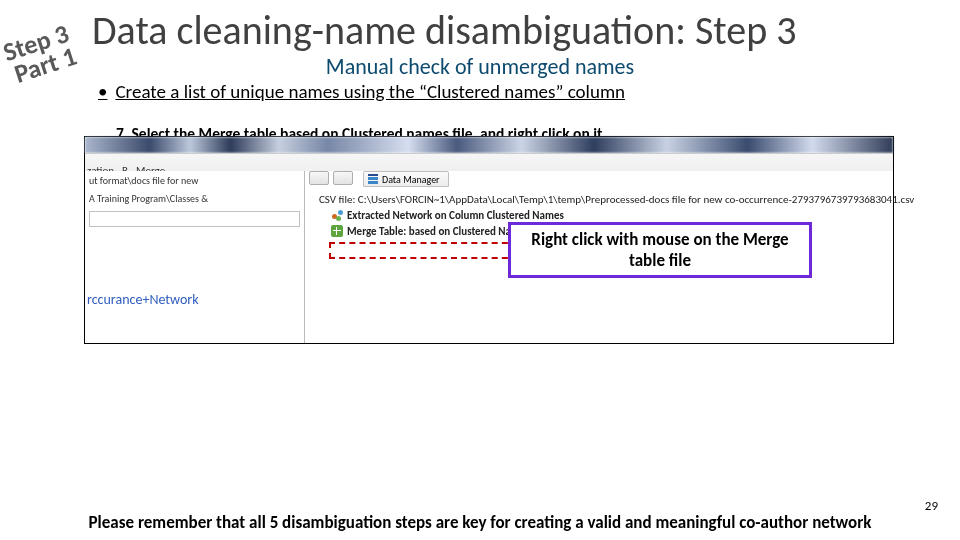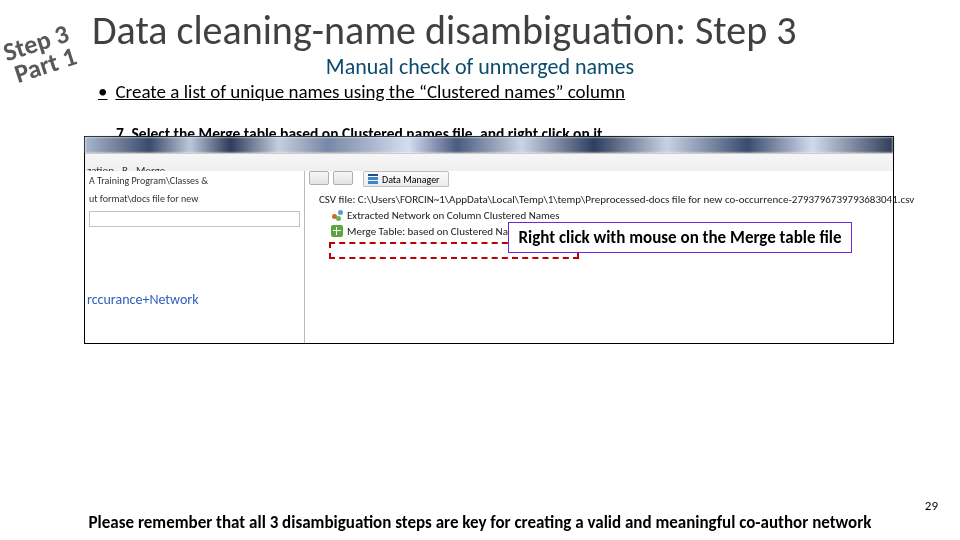--- a/index.html
+++ b/index.html
@@ -213,36 +213,36 @@
   }
   .ico-net::after {
     content: "";
     position: absolute; right: 0; top: 1px;
     width: 5px; height: 5px; border-radius: 50%;
     background: #4d9ed8;
     box-shadow: -2px 6px 0 0 #6bb34f;
   }
 
   .tree-row.level1 { padding-left: 4px; }
-  .tree-row.level2 { padding-left: 20px; }
+  .tree-row.level2 { padding-left: 20px; font-weight: bold; }
 
   .tree .hl {
     position: absolute;
     left: 18px; top: 51px;
     width: 250px; height: 17px;
     border: 2px dashed #c00000;
     pointer-events: none;
   }
 
   
   .callout {
     position: absolute;
     top: 222px; left: 508px;
-    width: 344px;
-    border: 1px solid #6d28d9;
+    width: 304px;
+    border: 3px solid #6d28d9;
     background: #fff;
     font-size: 17px;
     font-weight: 700;
     padding: 4px 8px;
     text-align: center;
   }
 
   .footer-line {
     position: absolute;
     top: 512px; left: 0; right: 0;
@@ -281,22 +281,22 @@
 <div class="shot">
   <div class="blur-bar"></div>
 
   <div class="menu-bar">
     <span class="trunc-left">zation</span>
     <span>R</span>
     <span>Merge</span>
   </div>
 
   <div class="left-panel">
+    <div class="crumb">ut format\docs file for new</div>
     <div class="crumb">A Training Program\Classes &amp;</div>
-    <div class="crumb">ut format\docs file for new</div>
     <div class="tiny-input"></div>
     <div class="left-link">rccurance+Network</div>
   </div>
 
   <div class="right-panel">
     <div class="rp-tool">
       <div class="mini-btn"></div>
       <div class="mini-btn"></div>
       <div class="dm-tab">
         <span class="grid-ico"></span>
@@ -319,13 +319,13 @@
       </div>
       <div class="hl"></div>
     </div>
   </div>
 </div>
 
 <div class="callout">Right click with mouse on the Merge table file</div>
 
 <div class="pagenum">29</div>
 
-<div class="footer-line">Please remember that all 3 disambiguation steps are key for creating a valid and meaningful co-author network</div>
+<div class="footer-line">Please remember that all 5 disambiguation steps are key for creating a valid and meaningful co-author network</div>
 
 </body></html>

